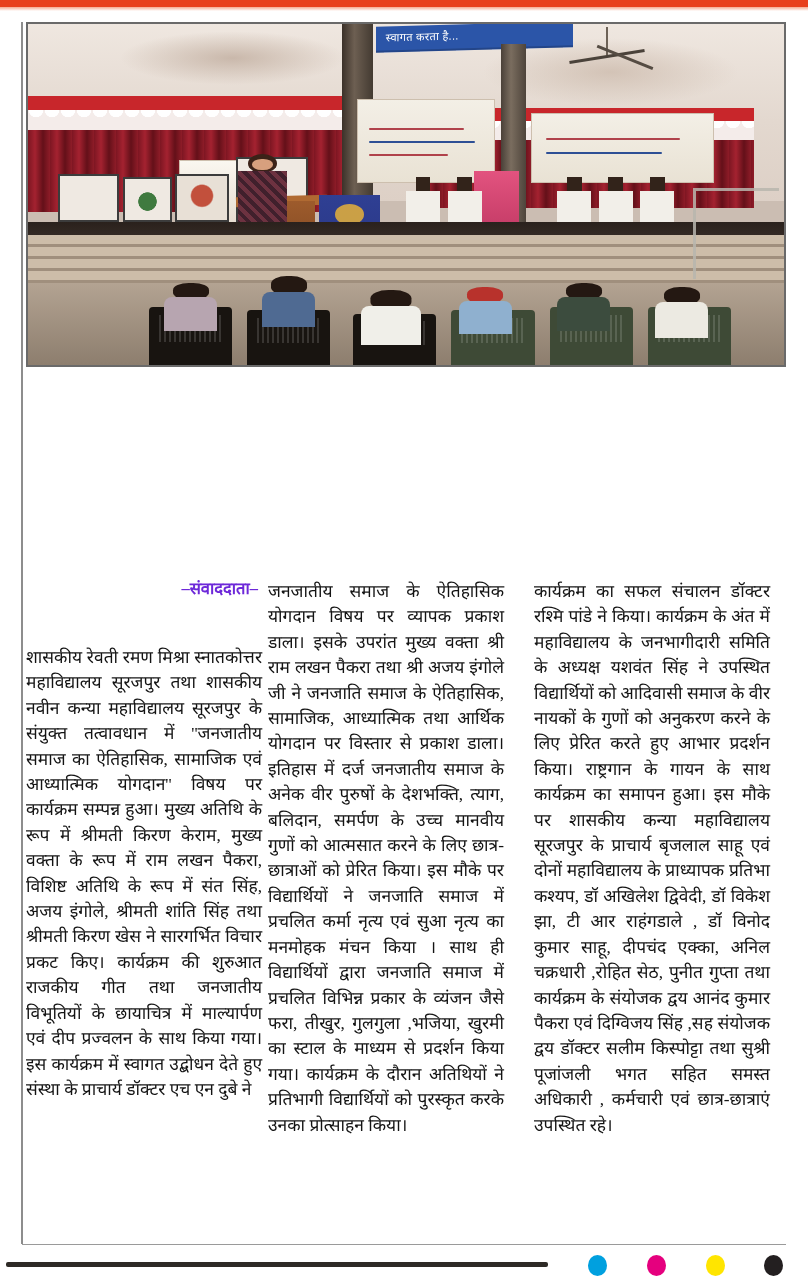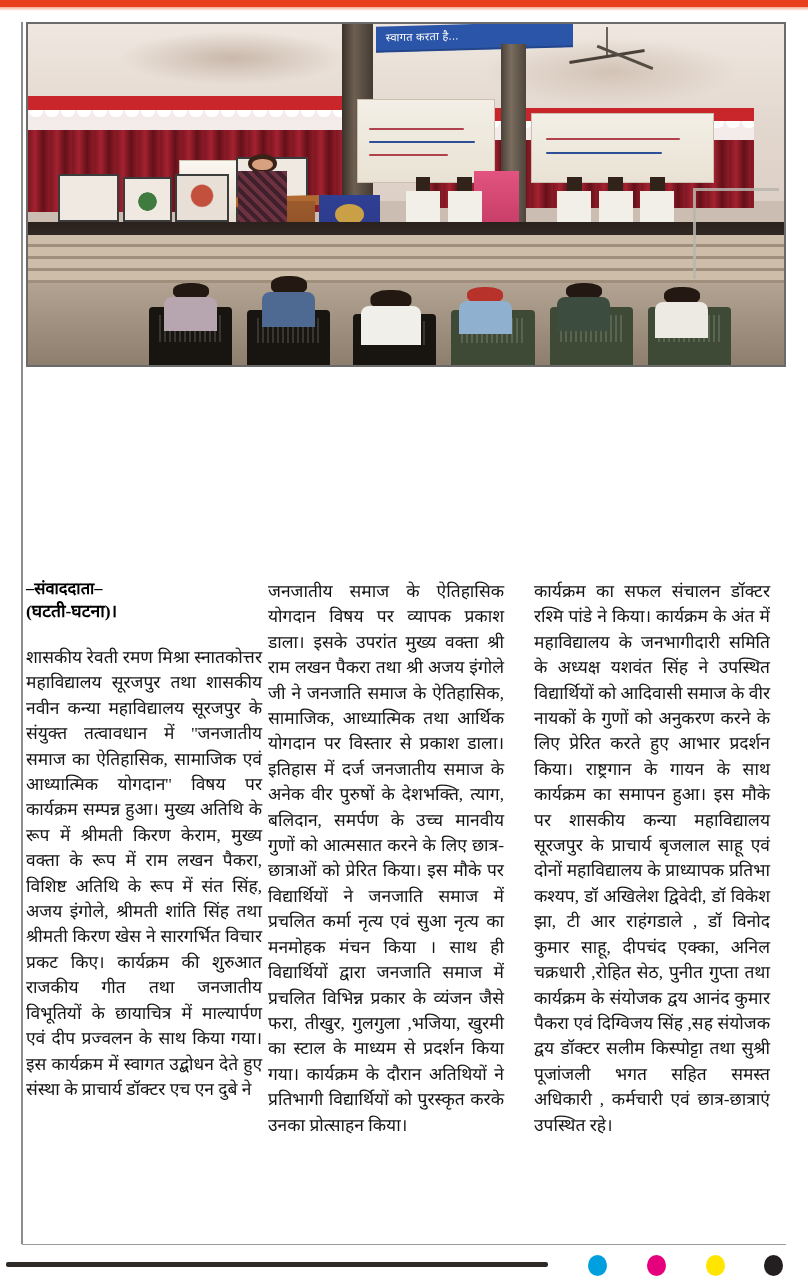--- a/index.html
+++ b/index.html
@@ -233,25 +233,25 @@
     letter-spacing: -0.4px;
     color: #0b0b0b;
   }
   .headline .hl-line { display: block; white-space: nowrap; }
 
   
   .byline {
     position: absolute;
     left: 26px; top: 578px;
     width: 232px;
-    text-align: left;
+    text-align: right;
     font-weight: bold;
     font-size: 17.5px;
     line-height: 1.36;
-    color: #000000;
+    color: #6d28d9;
   }
   .byline .reporter { display: block; font-size: 16.5px; }
   .byline .dateline { display: block; }
   .byline .source    { display: block; }
 
   
   .columns {
     position: absolute;
     left: 26px;
     top: 645px;
@@ -429,21 +429,20 @@
         <span class="shirt" style="background:#eceae2"></span>
     </div>
   </div>
 </div>
 
 <h1 class="headline">
 </h1>
 
 <div class="byline">
   <span class="reporter">–संवाददाता–</span>
-  <span class="source">(घटती-घटना)।</span>
 </div>
 
 <div class="columns">
   <div class="col c1">
     <p>शासकीय रेवती रमण मिश्रा स्नातकोत्तर महाविद्यालय सूरजपुर तथा शासकीय नवीन कन्या महाविद्यालय सूरजपुर के संयुक्त तत्वावधान में ''जनजातीय समाज का ऐतिहासिक, सामाजिक एवं आध्यात्मिक योगदान'' विषय पर कार्यक्रम सम्पन्न हुआ। मुख्य अतिथि के रूप में श्रीमती किरण केराम, मुख्य वक्ता के रूप में राम लखन पैकरा, विशिष्ट अतिथि के रूप में संत सिंह, अजय इंगोले, श्रीमती शांति सिंह तथा श्रीमती किरण खेस ने सारगर्भित विचार प्रकट किए। कार्यक्रम की शुरुआत राजकीय गीत तथा जनजातीय विभूतियों के छायाचित्र में माल्यार्पण एवं दीप प्रज्वलन के साथ किया गया। इस कार्यक्रम में स्वागत उद्बोधन देते हुए संस्था के प्राचार्य डॉक्टर एच एन दुबे ने</p>
   </div>
   <div class="col c2">
     <p>जनजातीय समाज के ऐतिहासिक योगदान विषय पर व्यापक प्रकाश डाला। इसके उपरांत मुख्य वक्ता श्री राम लखन पैकरा तथा श्री अजय इंगोले जी ने जनजाति समाज के ऐतिहासिक, सामाजिक, आध्यात्मिक तथा आर्थिक योगदान पर विस्तार से प्रकाश डाला। इतिहास में दर्ज जनजातीय समाज के अनेक वीर पुरुषों के देशभक्ति, त्याग, बलिदान, समर्पण के उच्च मानवीय गुणों को आत्मसात करने के लिए छात्र-छात्राओं को प्रेरित किया। इस मौके पर विद्यार्थियों ने जनजाति समाज में प्रचलित कर्मा नृत्य एवं सुआ नृत्य का मनमोहक मंचन किया । साथ ही विद्यार्थियों द्वारा जनजाति समाज में प्रचलित विभिन्न प्रकार के व्यंजन जैसे फरा, तीखुर, गुलगुला ,भजिया, खुरमी का स्टाल के माध्यम से प्रदर्शन किया गया। कार्यक्रम के दौरान अतिथियों ने प्रतिभागी विद्यार्थियों को पुरस्कृत करके उनका प्रोत्साहन किया।</p>
   </div>
   <div class="col c3">

